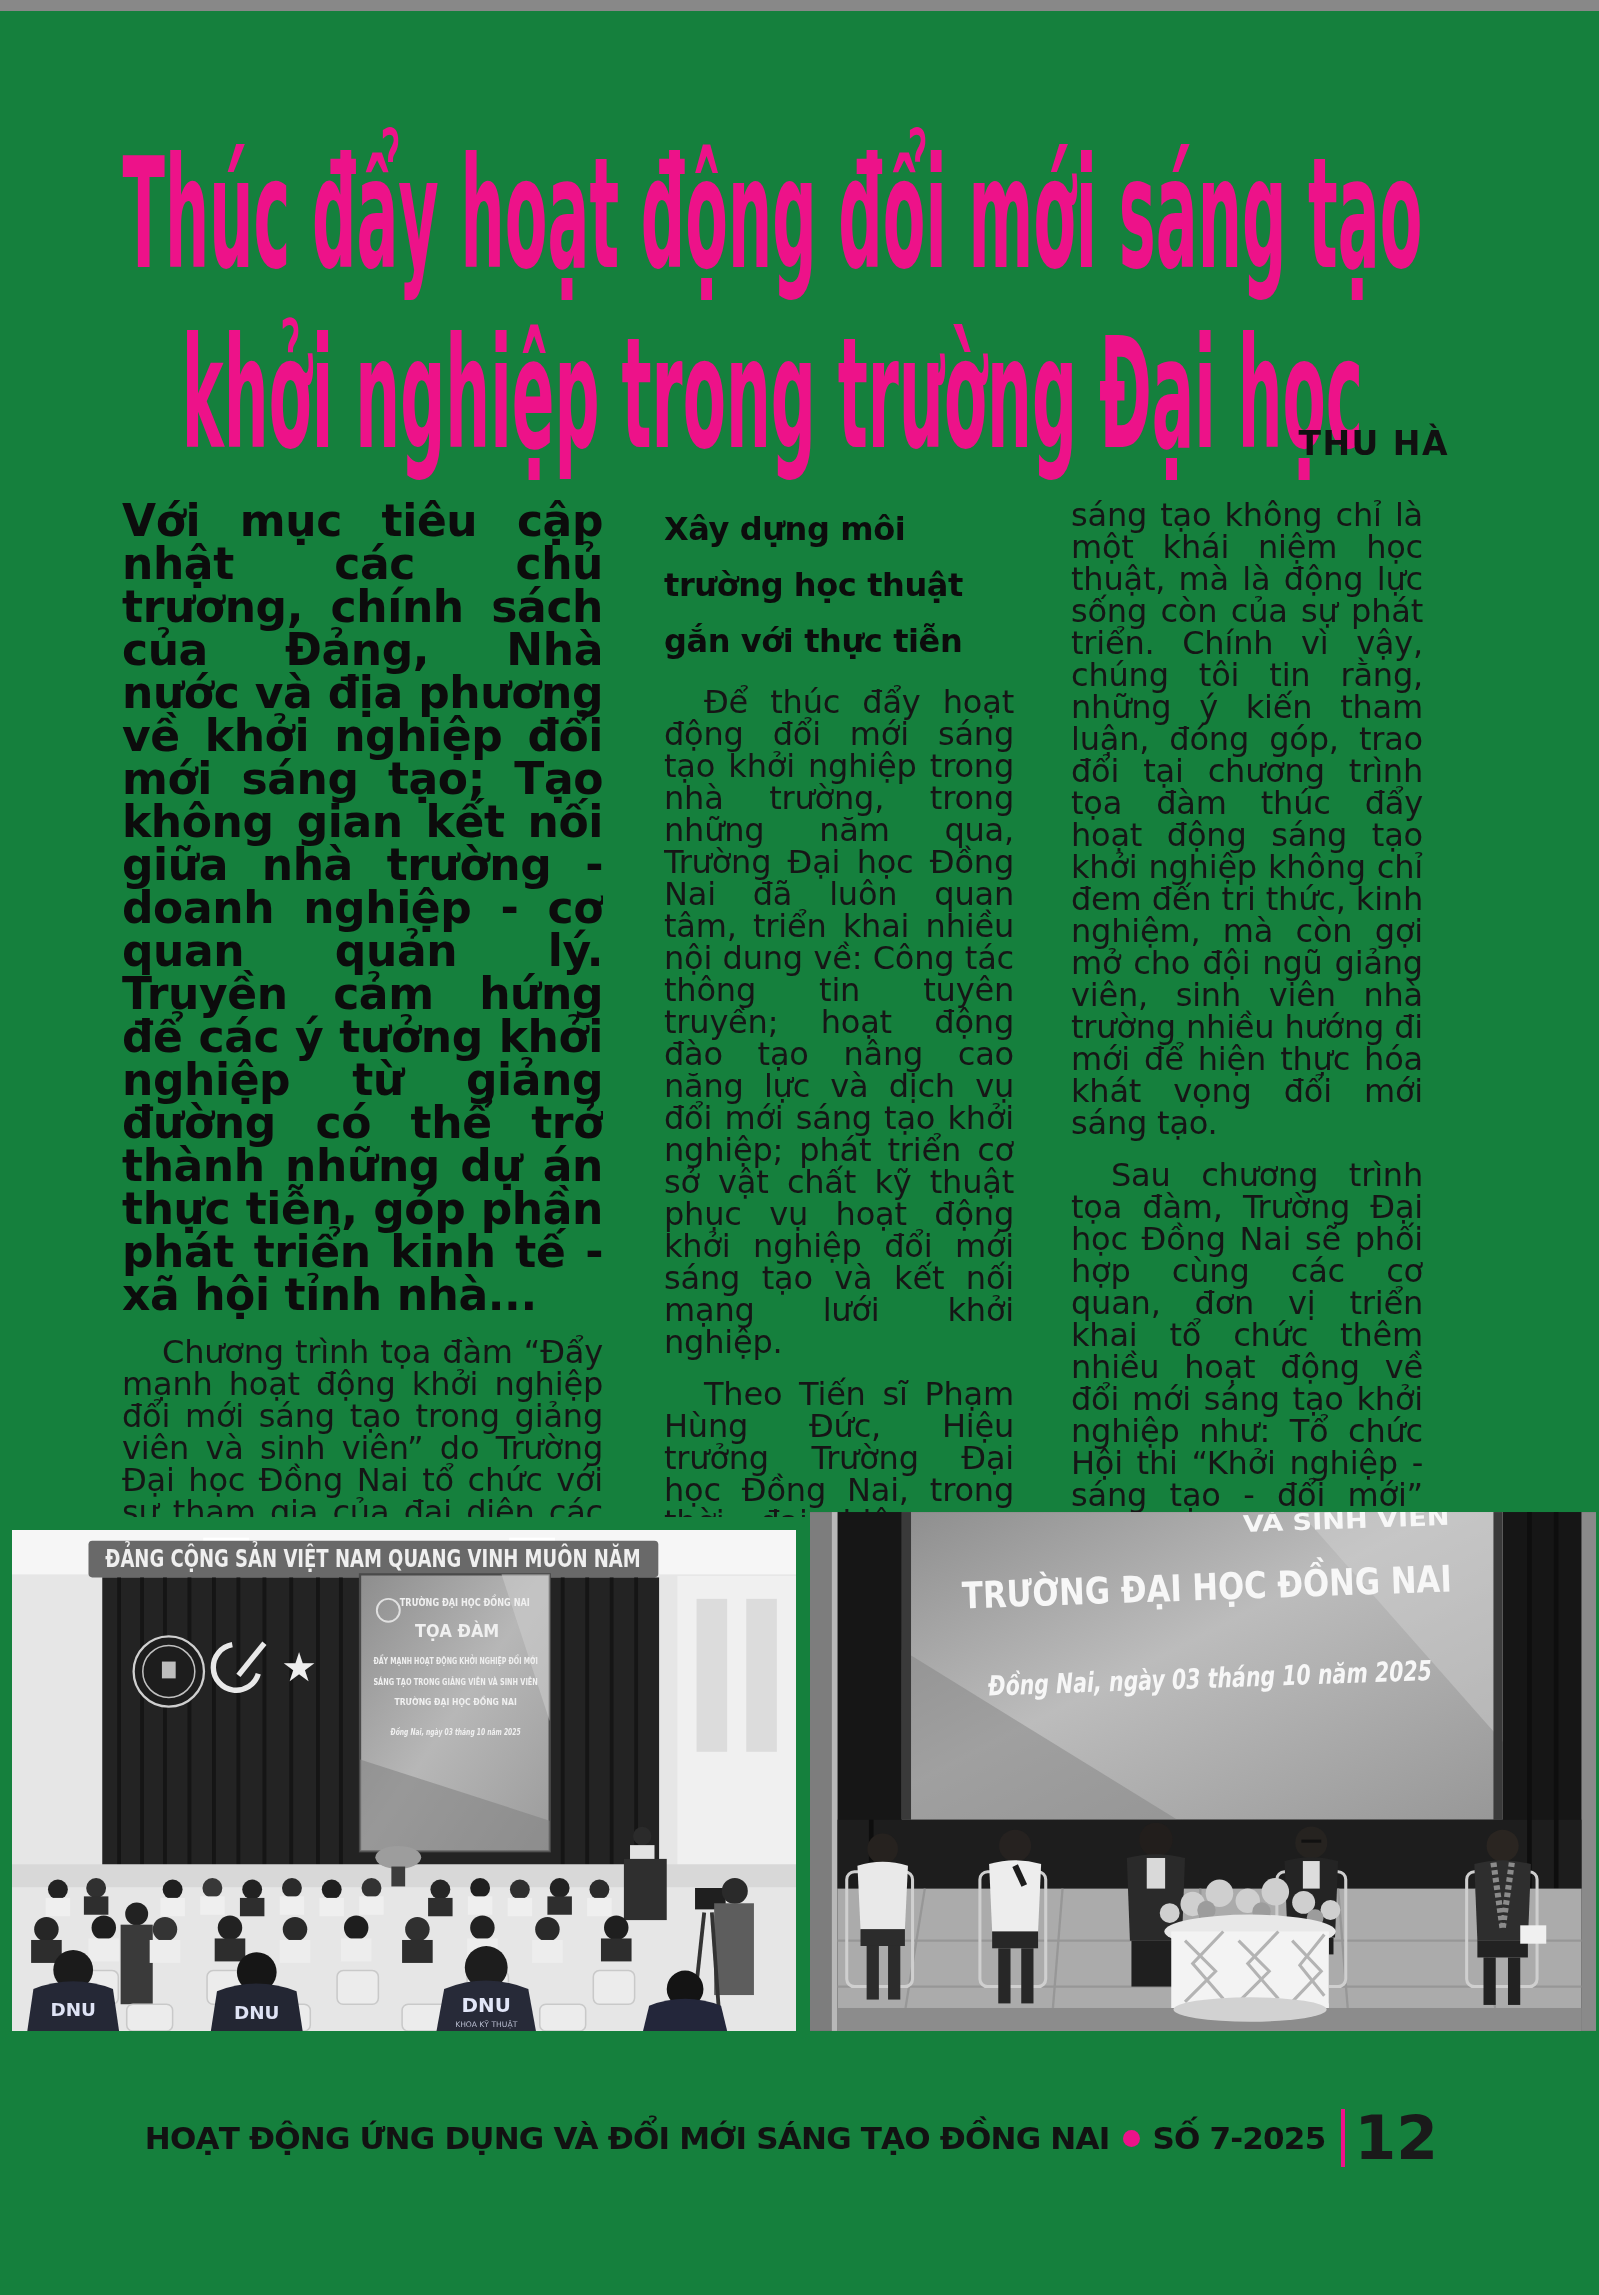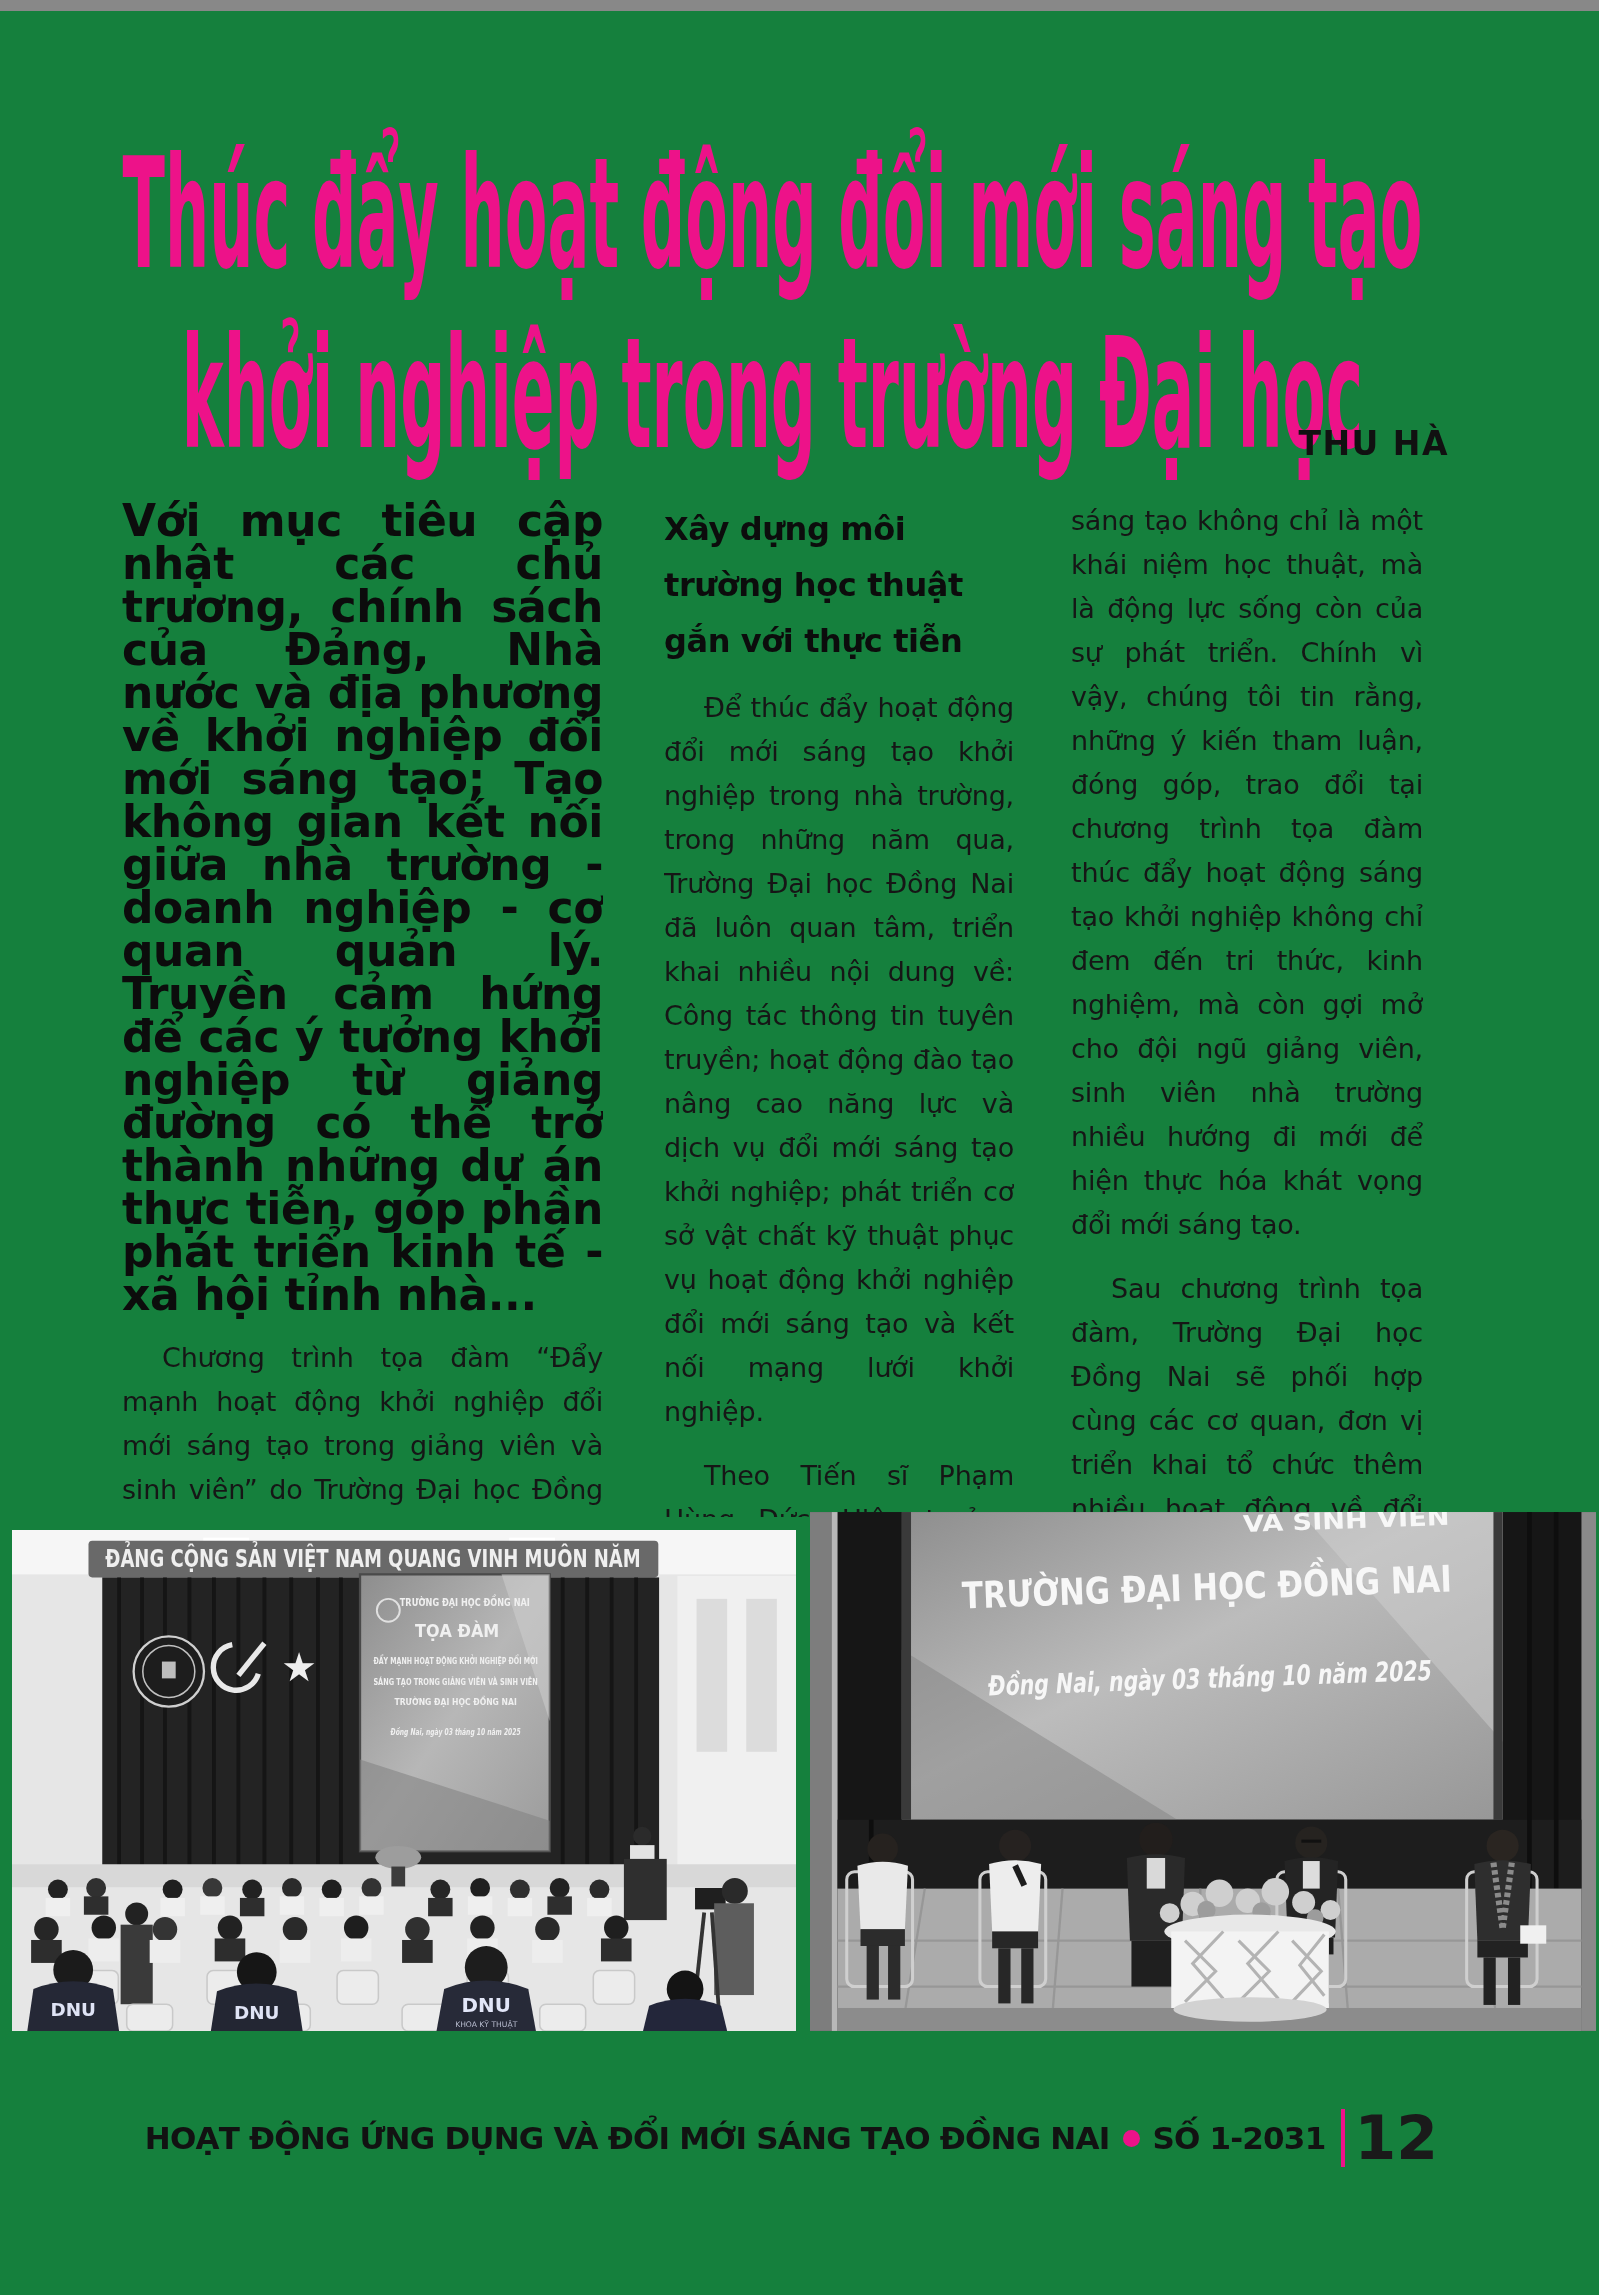--- a/index.html
+++ b/index.html
@@ -8,21 +8,21 @@
   svg{overflow:visible;display:block;}
   .title-svg{position:absolute;left:122px;top:84px;}
   .byline{position:absolute;right:150px;top:413px;font-size:33px;font-weight:bold;
           letter-spacing:1.5px;color:#111;}
   .col{position:absolute;top:488px;height:1018px;overflow:hidden;text-align:justify;}
   .col1{left:122px;width:481px;}
   .col2{left:664px;width:350px;}
   .col3{left:1071px;width:352px;}
   p{margin:0;}
   .intro{font-size:44px;line-height:43px;font-weight:bold;color:#0c0c0c;letter-spacing:-0.4px;}
-  .body-p{font-size:27px;line-height:44px;letter-spacing:-0.2px;color:#161616;}
+  .body-p{font-size:32px;line-height:32px;letter-spacing:-0.2px;color:#161616;}
   .indent{text-indent:40px;}
   .gap{margin-top:20px;}
   .subhead{font-size:32px;line-height:56px;font-weight:bold;color:#0c0c0c;margin:1.5px 0 17px 0;
            text-align:left;letter-spacing:-0.4px;}
   .photo{position:absolute;}
   .photo-left{left:11.5px;top:1519px;}
   .photo-right{left:810px;top:1501px;}
   .caption{position:absolute;left:122px;top:2026px;width:1270px;font-size:31px;font-weight:bold;
            font-style:italic;color:#0d0d0d;letter-spacing:-0.4px;}
   .footer{position:absolute;right:161px;top:2097px;display:flex;align-items:center;}
@@ -352,19 +352,19 @@
           <path d="M672 552 L640 592 L672 632"></path>
       </g>
       <ellipse cx="575" cy="650" rx="100" ry="16" fill="#d2d2d2"></ellipse>
     </g>
   </svg>
 
 
   <div class="footer">
     <span class="journal">HOẠT ĐỘNG ỨNG DỤNG VÀ ĐỔI MỚI SÁNG TẠO ĐỒNG NAI</span>
     <span class="dot" style="background:#ED1289"></span>
-    <span class="issue">SỐ 1-2031</span>
+    <span class="issue">SỐ 7-2025</span>
     <span class="bar" style="background:#ED1289"></span>
     <span class="pagenum">12</span>
   </div>
 
 </div>
 
 
 </body></html>

